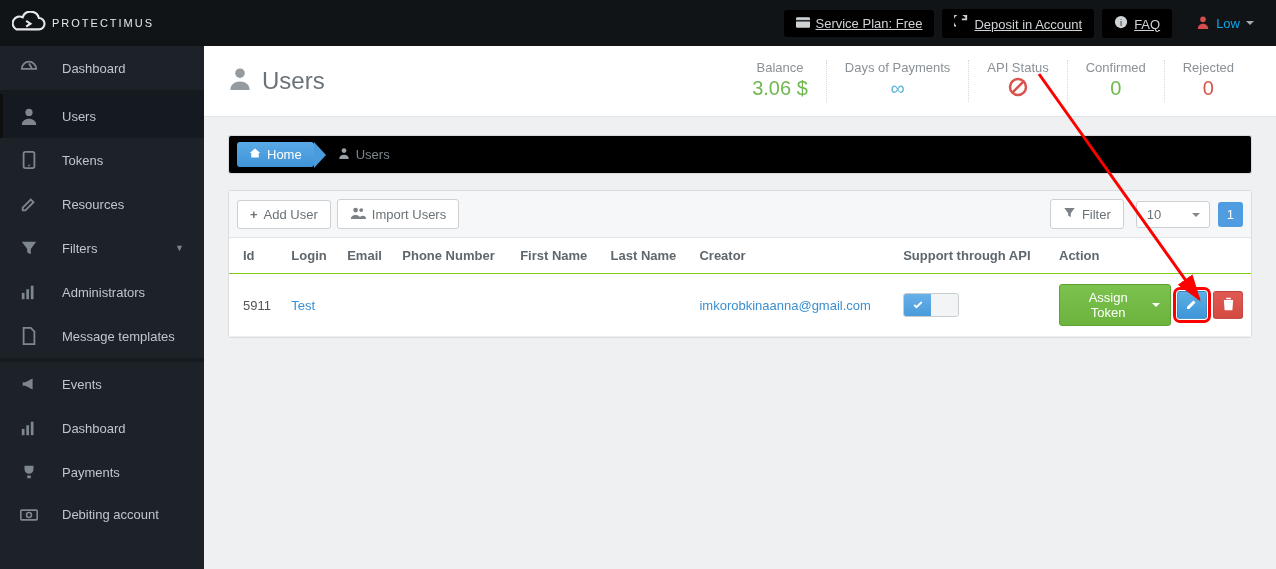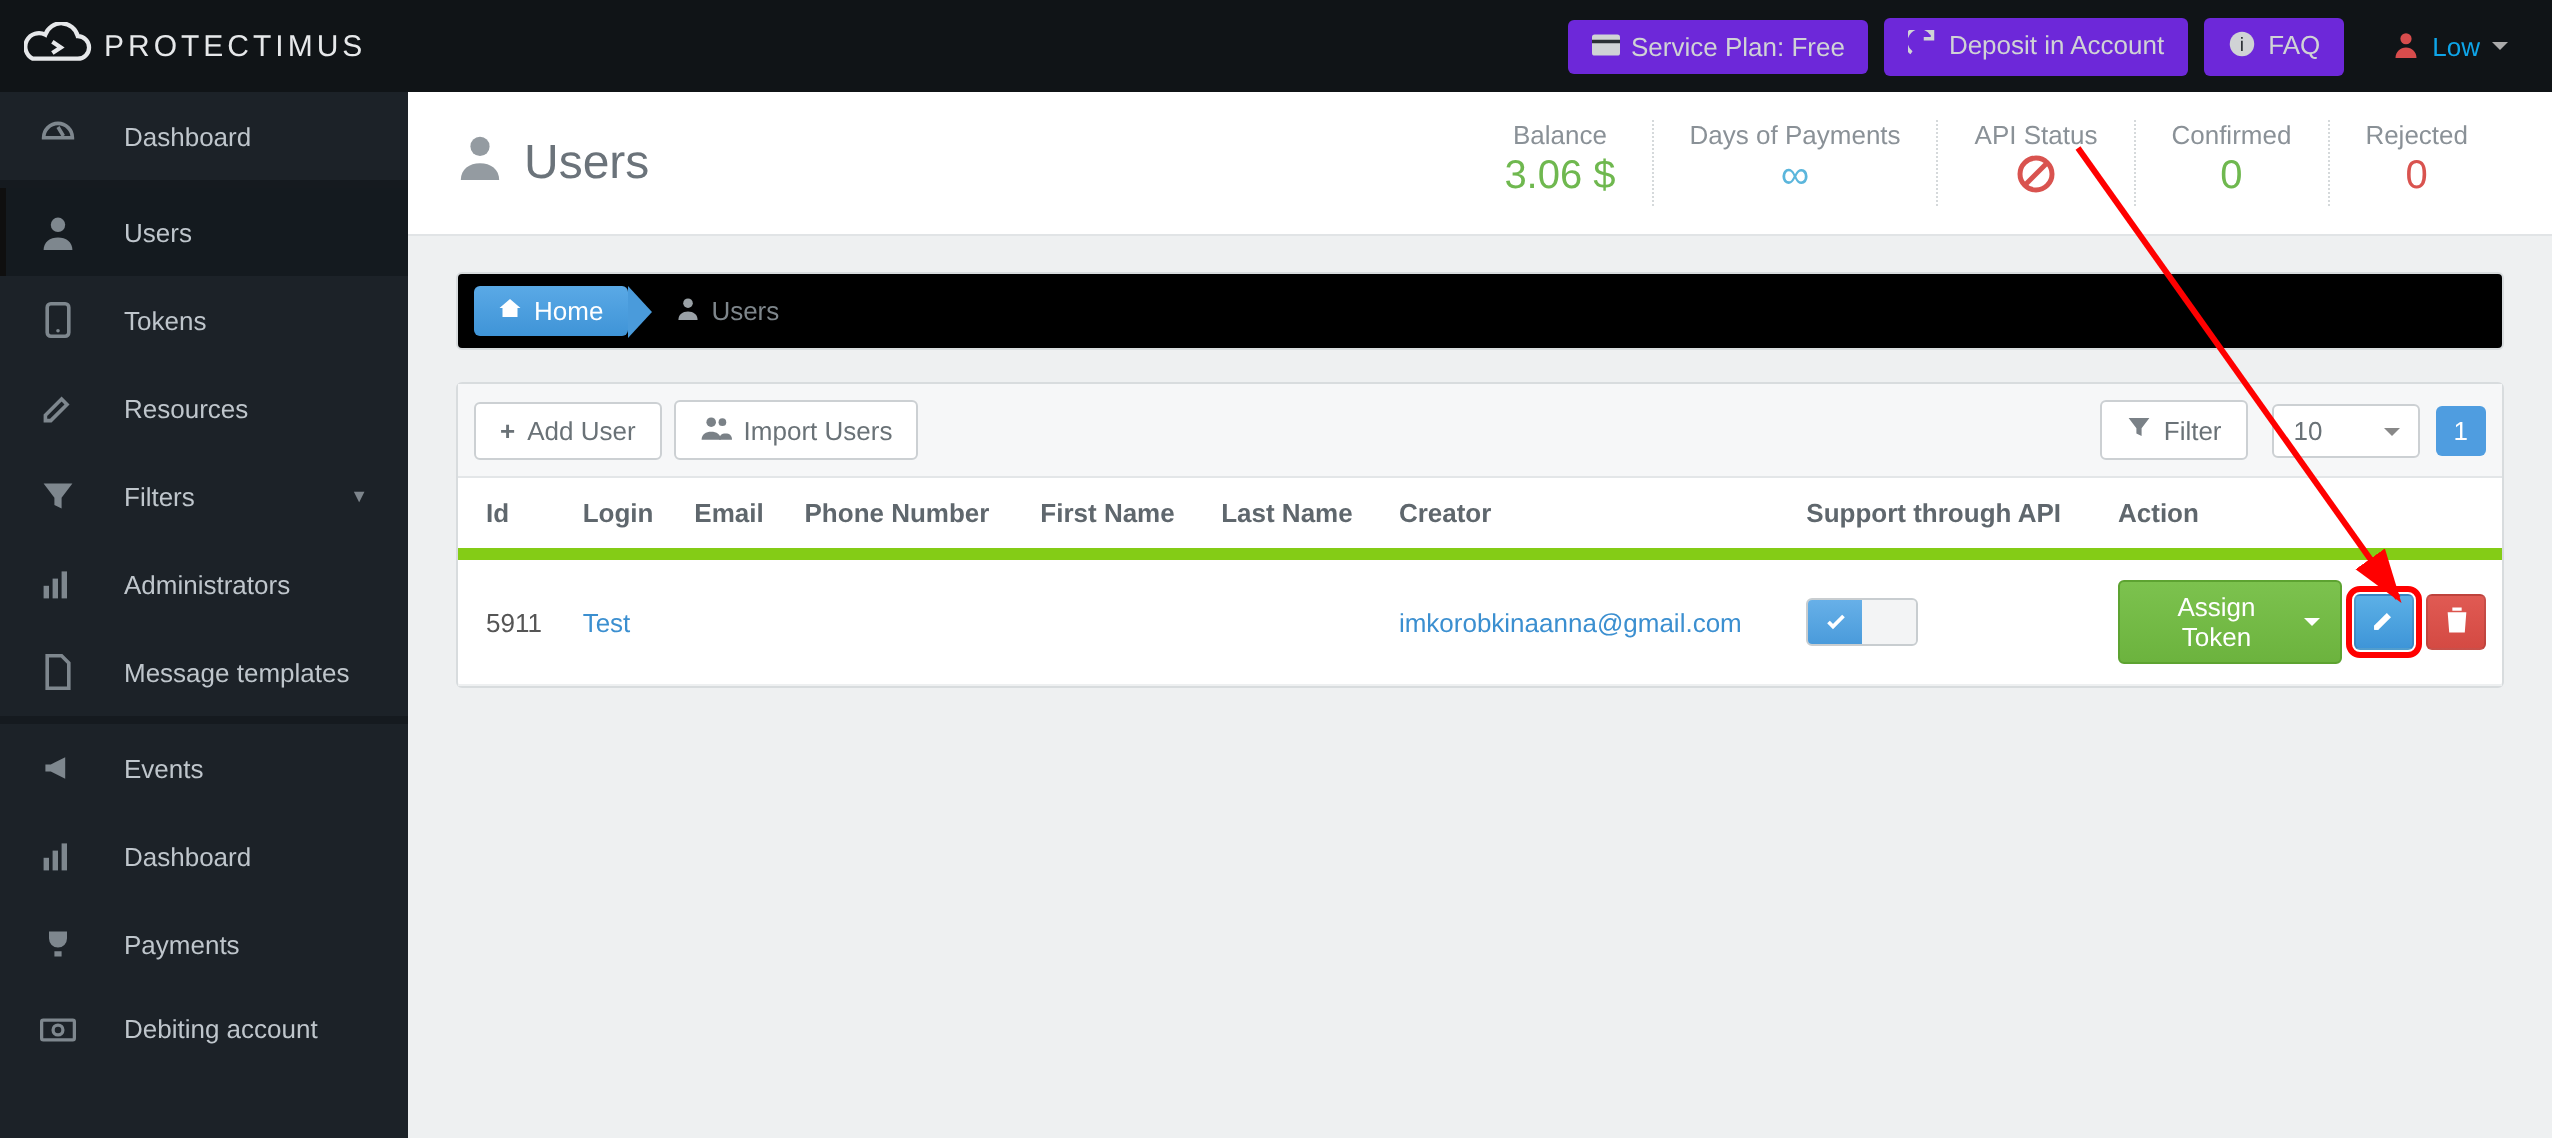--- a/index.html
+++ b/index.html
@@ -2,23 +2,23 @@
 <html><head>
 <meta charset="utf-8">
 <style>
   * { box-sizing: border-box; margin: 0; padding: 0; }
   body { font-family: "Helvetica Neue", Arial, sans-serif; font-size: 13px; color: #555; background: #eef0f1; width: 1276px; height: 569px; overflow: hidden; }
 
   
   .navbar { height: 46px; background: #101417; display: flex; align-items: center; padding: 0 12px; color: #ccc; }
   .logo { display: flex; align-items: center; gap: 6px; }
   .logo svg { fill: #e6e8ea; }
-  .logo-text { color: #e6e8ea; letter-spacing: 2px; font-size: 15px; font-weight: 400; }
+  .logo-text { color: #e6e8ea; letter-spacing: 2px; font-size: 11px; font-weight: 400; }
   .nav-spacer { flex: 1; }
-  .nav-btn { background: #6d28d9; color: #d0d3d5; padding: 6px 12px; border-radius: 3px; margin-left: 8px; display: inline-flex; align-items: flex-start; gap: 6px; border: none; cursor: pointer; font-size: 13px; }
+  .nav-btn { background: #000000; color: #d0d3d5; padding: 6px 12px; border-radius: 3px; margin-left: 8px; display: inline-flex; align-items: flex-end; gap: 6px; border: none; cursor: pointer; font-size: 13px; text-decoration: underline; }
   .nav-user { color: #d74c4c; cursor: pointer; display: inline-flex; align-items: center; gap: 6px; padding: 6px 10px; }
   .nav-user .caret { border-top: 4px solid #aaa; border-left: 4px solid transparent; border-right: 4px solid transparent; }
 
   .outer { display: flex; height: calc(100% - 46px); }
 
   
   .sidebar { width: 204px; background: #1c2228; color: #b7bfc5; display: flex; flex-direction: column; }
   .side-group { border-top: 4px solid #151a1f; }
   .side-item { display: flex; align-items: center; gap: 24px; padding: 13px 20px; cursor: pointer; color: #bfc6cc; }
   .side-item.active { background: #141a1f; border-left: 3px solid #0f0f0f; padding-left: 17px; }
@@ -51,21 +51,21 @@
   .panel { margin-top:16px; background:#fff; border:1px solid #d8dcde; border-radius:3px; }
   .toolbar { display:flex; align-items:center; padding:8px; border-bottom:1px solid #e3e6e8; background:#f6f7f8; }
   .btn { background:#fff; border:1px solid #ccd0d3; color:#6a7277; padding:6px 12px; border-radius:3px; margin-right:6px; display:inline-flex; align-items:center; gap:6px; cursor:pointer; font-size:13px; }
   .tb-spacer { flex:1; }
   .select { background:#fff; border:1px solid #ccd0d3; color:#6a7277; padding:5px 28px 5px 10px; border-radius:3px; position:relative; margin-left:6px; min-width:74px; }
   .select .caret { position:absolute; right:9px; top:11px; border-top:4px solid #888; border-left:4px solid transparent; border-right:4px solid transparent; }
   .pagenum { background:#4f9de0; color:#fff; border-radius:3px; padding:5px 9px; margin-left:8px; }
 
   
   table { width:100%; border-collapse:collapse; }
-  th { text-align:left; font-weight:600; color:#5f676d; padding:10px 8px; font-size:13px; border-bottom:6px solid #84cc16; }
+  th { text-align:left; font-weight:600; color:#5f676d; padding:10px 8px; font-size:13px; border-bottom:1px solid #84cc16; }
   th:first-child, td:first-child { padding-left:14px; }
   td { padding:10px 8px; border-bottom:1px solid #eef0f1; vertical-align:middle; }
   .link { color:#3b8fd0; cursor:pointer; }
 
   
   .toggle { width:56px; height:24px; border-radius:3px; background:#e8eaec; display:inline-flex; overflow:hidden; border:1px solid #c8cdd0; }
   .toggle .on { width:28px; background:linear-gradient(#67b0e8,#4a9bdb); display:flex; align-items:center; justify-content:center; color:#fff; }
   .toggle .off { width:28px; background:#f3f4f5; }
 
   

